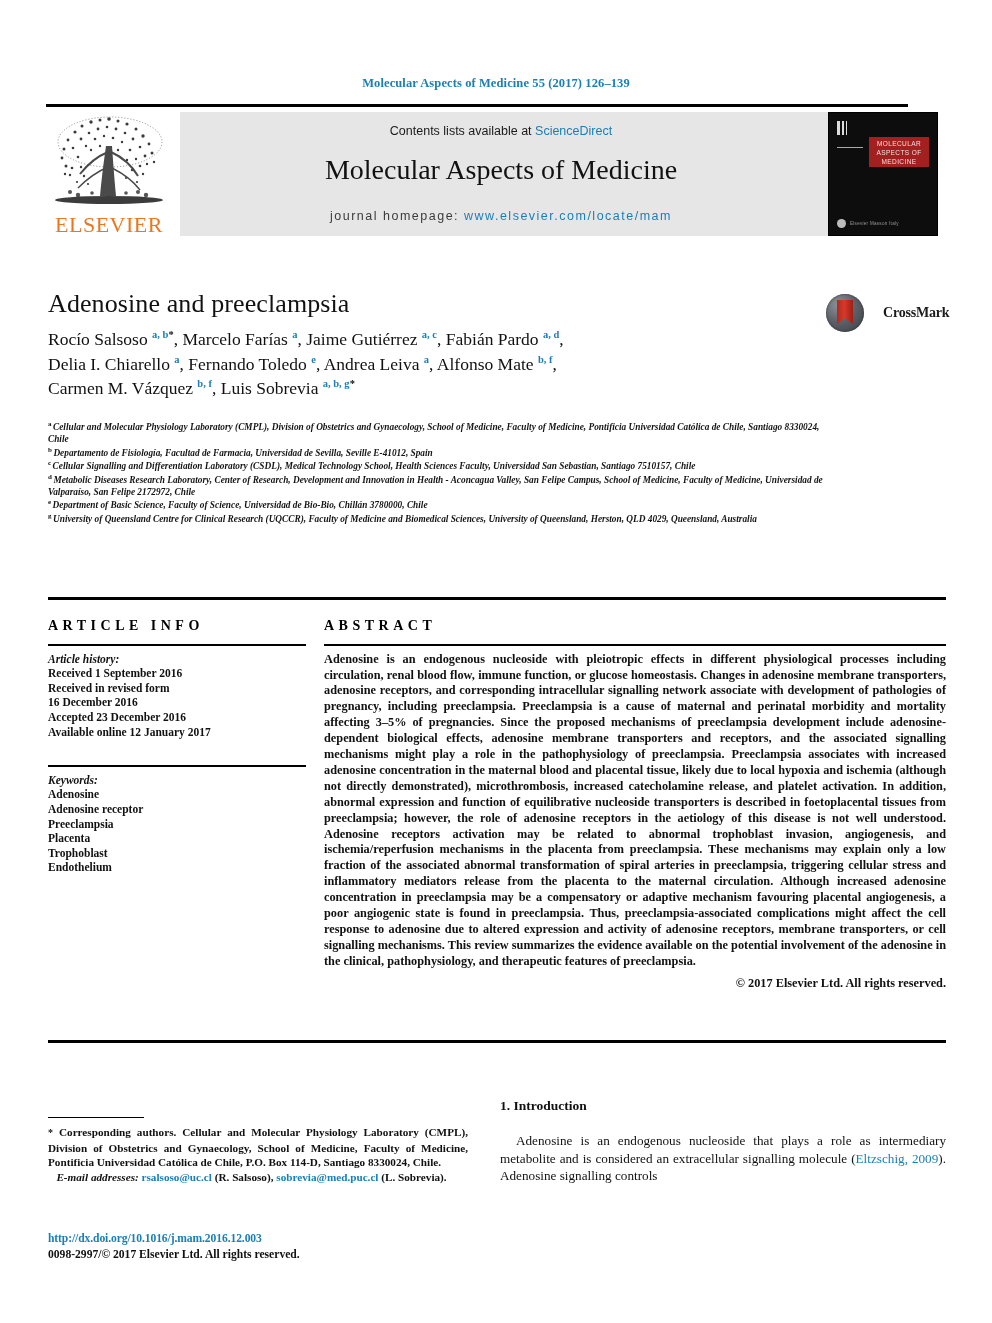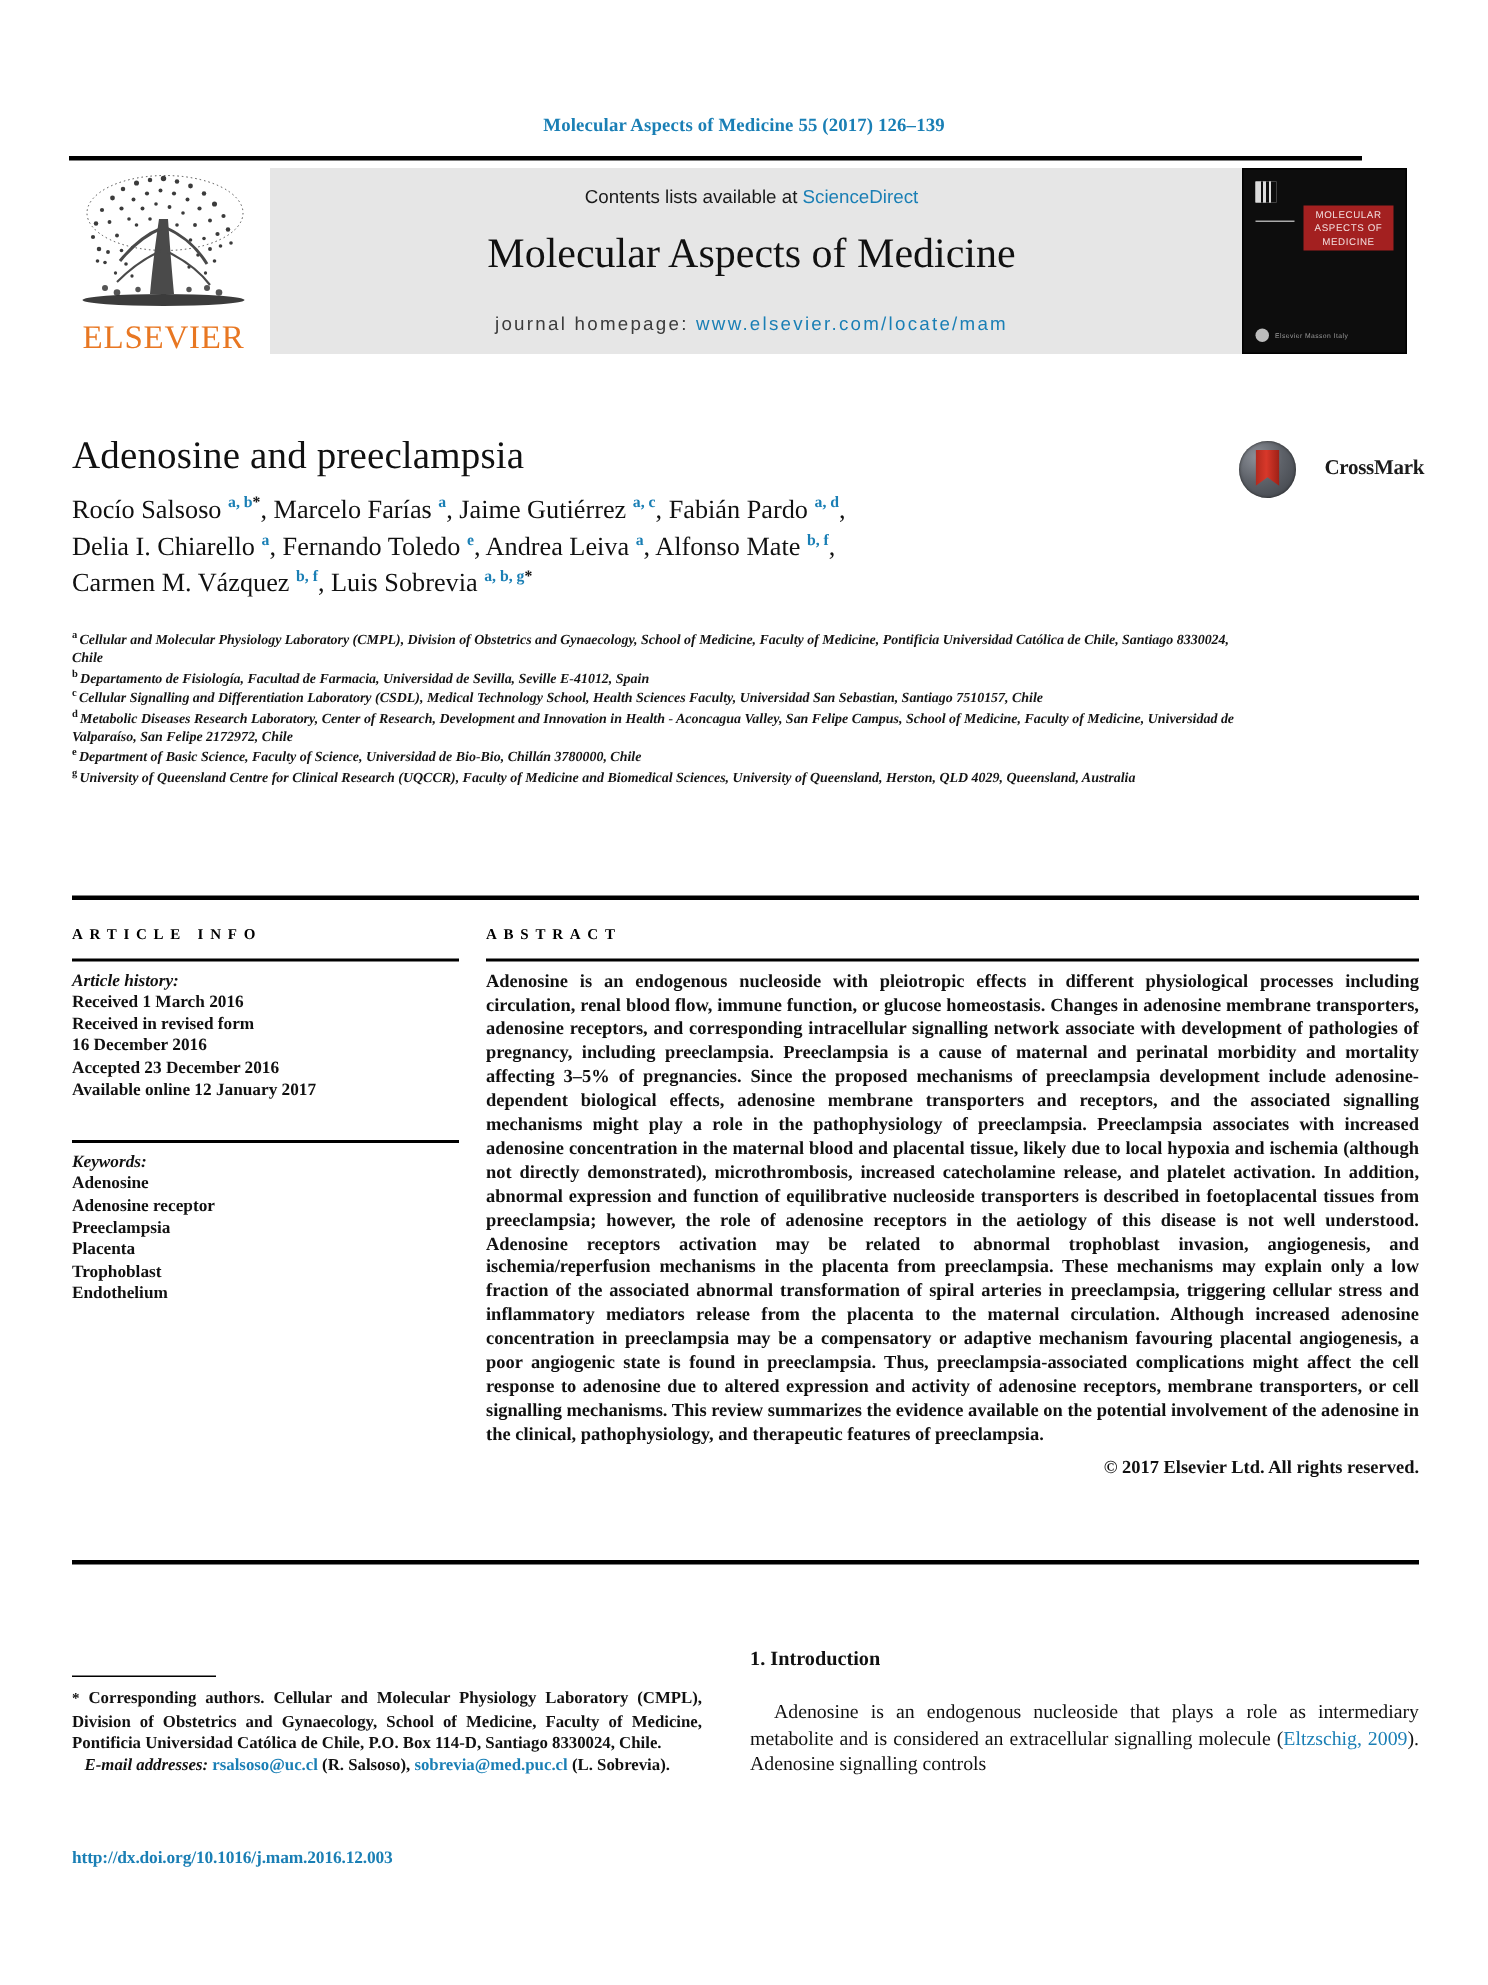--- a/index.html
+++ b/index.html
@@ -273,21 +273,21 @@
 
   
   .info-col {
     position: absolute;
     top: 618px;
     left: 48px;
     width: 258px;
   }
   .col-head {
     font-family: "Liberation Serif", serif;
-    font-size: 10px;
+    font-size: 14px;
     font-weight: bold;
     letter-spacing: 4.5px;
     color: #000;
   }
   .thin-rule {
     width: 100%;
     height: 1.6px;
     background: #000;
     margin: 10px 0 6px 0;
   }
@@ -522,21 +522,21 @@
 
   <div class="rule-top-info"></div>
   <div class="rule-bottom-info"></div>
 
   <div class="info-col">
     <div class="col-head">ARTICLE INFO</div>
     <div class="thin-rule"></div>
     <div class="info-block">
       <div class="lbl">Article history:</div>
       <div id="history-lines">
-          <div>Received 1 March 2016</div>
+          <div>Received 1 September 2016</div>
           <div>Received in revised form</div>
           <div>16 December 2016</div>
           <div>Accepted 23 December 2016</div>
           <div>Available online 12 January 2017</div>
         </div>
     </div>
     <div class="keywords-rule"></div>
     <div class="info-block">
       <div class="lbl">Keywords:</div>
       <div id="keyword-lines">
@@ -567,20 +567,21 @@
       &nbsp;&nbsp;&nbsp;<span class="it">E-mail addresses:</span>
       <span class="link">rsalsoso@uc.cl</span>
       <span>(R. Salsoso),</span>
       <span class="link">sobrevia@med.puc.cl</span>
       <span>(L. Sobrevia).</span>
     </p>
   </div>
 
   <div class="doi-block">
     <div class="doi">http://dx.doi.org/10.1016/j.mam.2016.12.003</div>
+    <div class="issn">0098-2997/© 2017 Elsevier Ltd. All rights reserved.</div>
   </div>
 
   <div class="intro">
     <h2>1. Introduction</h2>
     <p>
       <span>Adenosine is an endogenous nucleoside that plays a role as intermediary metabolite and is considered an extracellular signalling molecule (</span><span class="link">Eltzschig, 2009</span><span>). Adenosine signalling controls</span>
     </p>
   </div>
 
 </div>

